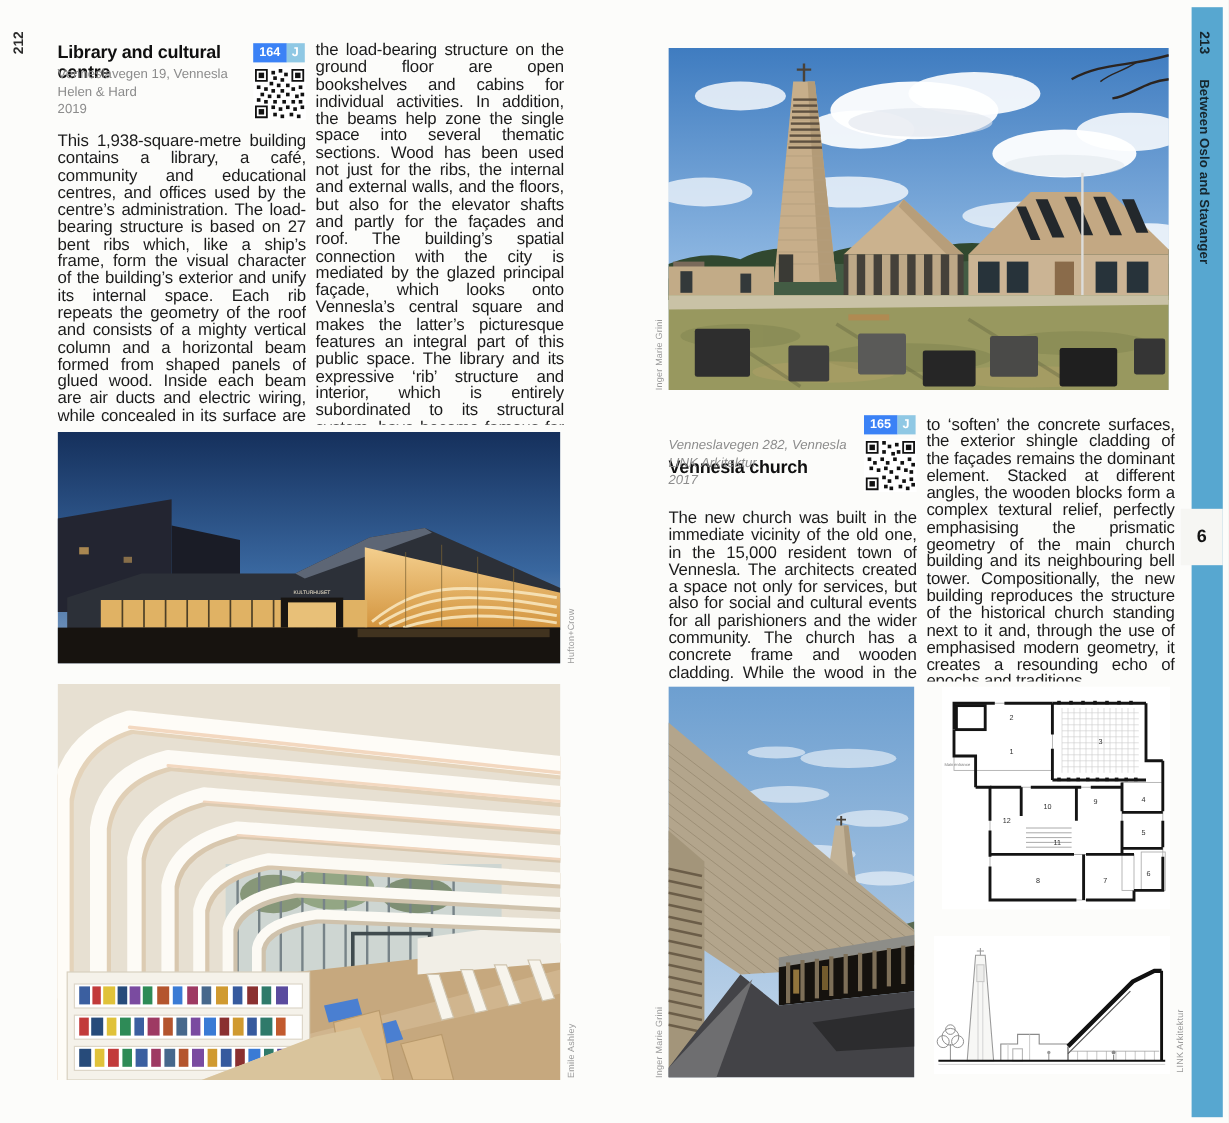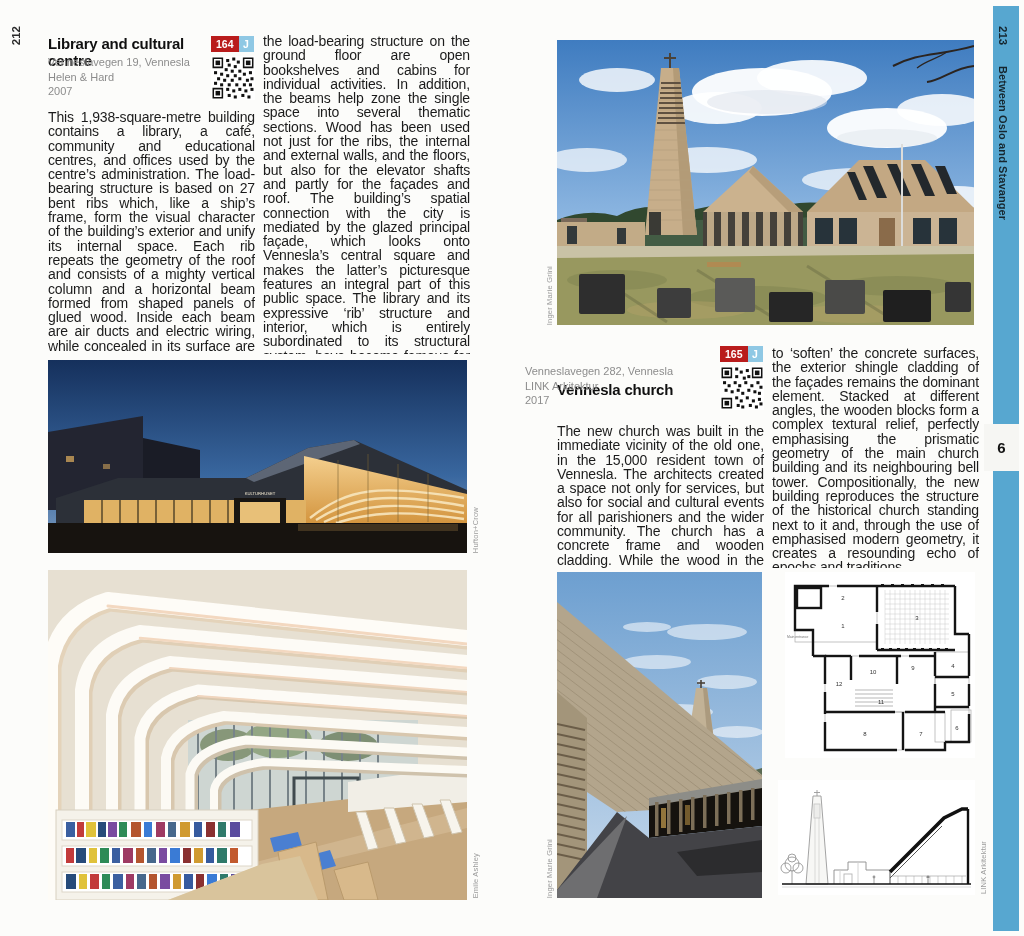--- a/index.html
+++ b/index.html
@@ -4,21 +4,21 @@
 <style>
   html,body{margin:0;padding:0;background:#e9e9e7;}
   #page{position:relative;width:1024px;height:936px;background:#fcfcfa;overflow:hidden;
         font-family:"Liberation Sans",sans-serif;color:#1c1c1c;}
   .abs{position:absolute;}
   .h-title{font-size:15px;font-weight:bold;color:#101010;letter-spacing:-0.2px;}
   .h-addr{font-size:11px;color:#8c8c8c;line-height:14.5px;}
   .body-col{font-size:14px;line-height:14.3px;color:#1b1b1b;text-align:justify;
             letter-spacing:-0.15px;overflow:hidden;}
   .badge{display:flex;height:16px;font-size:10.5px;font-weight:bold;line-height:16px;}
-  .badge-num{background:#b91c1c;color:#fff;padding:0 5px;}
+  .badge-num{background:#3b82f6;color:#fff;padding:0 5px;}
   .badge-letter{background:#8fc8e4;color:#fff;width:15px;text-align:center;}
   .vup{writing-mode:vertical-rl;transform:rotate(180deg);}
   .vdown{writing-mode:vertical-rl;}
   .credit{font-size:7.5px;color:#9b9b9b;letter-spacing:0.2px;}
   .pagenum-left{font-size:11.5px;font-weight:bold;color:#2b2b2b;}
   .bar{left:993px;top:6px;width:26px;height:925px;background:#57a7d0;}
   .bar-num{left:997px;top:26px;font-size:11.5px;font-weight:bold;color:#16262e;}
   .bar-label{left:997px;top:66px;font-size:11px;font-weight:bold;color:#16262e;letter-spacing:0.1px;}
   .chapter-box{left:984px;top:424px;width:35px;height:47px;background:#f6f6f3;
                display:flex;align-items:center;justify-content:center;
@@ -33,21 +33,21 @@
   <div class="abs vup pagenum-left" style="left:10px;top:26px;">212</div>
 
   <div class="abs h-title" style="left:48px;top:35px;width:160px;">Library and cultural centre</div>
   <div class="abs badge" style="left:211px;top:36px;">
     <span class="badge-num">164</span>
     <span class="badge-letter">J</span>
   </div>
   <div class="abs h-addr" style="left:48px;top:55px;width:160px;">
     <div>Venneslavegen 19, Vennesla</div>
     <div>Helen &amp; Hard</div>
-    <div>2007</div>
+    <div>2019</div>
   </div>
 
   <svg class="abs" style="left:211px;top:56px;" width="44" height="44" viewBox="0 0 29 29">
     <rect width="29" height="29" fill="#fff"></rect>
     <g fill="#111">
       <path d="M1,1h7v7h-7z M2,2v5h5v-5z" fill-rule="evenodd"></path>
         <rect x="3" y="3" width="3" height="3"></rect>
       <path d="M21,1h7v7h-7z M22,2v5h5v-5z" fill-rule="evenodd"></path>
         <rect x="23" y="3" width="3" height="3"></rect>
       <path d="M1,21h7v7h-7z M2,22v5h5v-5z" fill-rule="evenodd"></path>
@@ -405,21 +405,21 @@
       <path d="M390,12 C378,20 370,20 360,28" stroke-width="1.2"></path>
     </g>
   </svg>
   <div class="abs vup credit" style="left:545px;bottom:611px;">Inger Marie Grini</div>
 
   <div class="abs h-title" style="left:557px;top:345px;width:150px;margin-top:36px;">Vennesla church</div>
   <div class="abs badge" style="left:720px;top:346px;">
     <span class="badge-num">165</span>
     <span class="badge-letter">J</span>
   </div>
-  <div class="abs h-addr" style="left:525px;top:364px;width:160px;">
+  <div class="abs h-addr" style="left:557px;top:364px;width:160px;font-style:italic;">
     <div>Venneslavegen 282, Vennesla</div>
     <div>LINK Arkitektur</div>
     <div>2017</div>
   </div>
 
   <svg class="abs" style="left:720px;top:366px;" width="44" height="44" viewBox="0 0 29 29">
     <rect width="29" height="29" fill="#fff"></rect>
     <g fill="#111">
       <path d="M1,1h7v7h-7z M2,2v5h5v-5z" fill-rule="evenodd"></path>
         <rect x="3" y="3" width="3" height="3"></rect>

